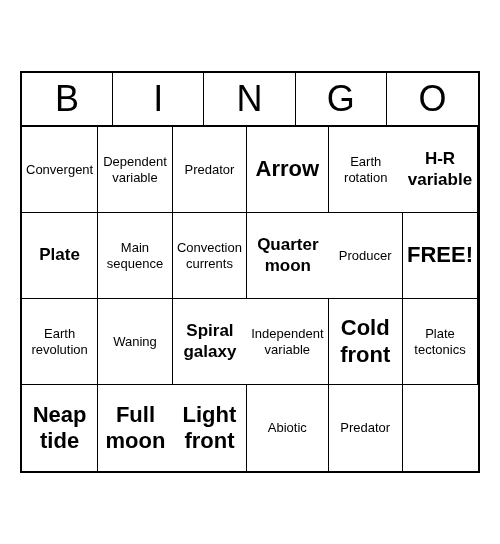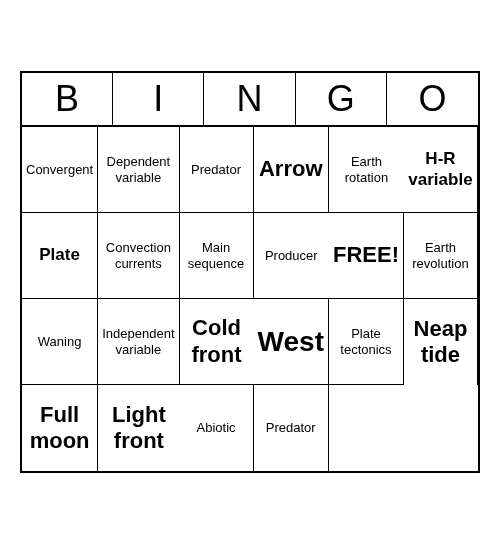--- a/index.html
+++ b/index.html
@@ -96,45 +96,48 @@
       <div class="bingo-cell">
         <span class="cell-text">Earth rotation</span>
       </div>
       <div class="bingo-cell">
         <span class="cell-text medium">H-R variable</span>
       </div>
       <div class="bingo-cell">
         <span class="cell-text medium">Plate</span>
       </div>
       <div class="bingo-cell">
+        <span class="cell-text">Main sequence</span>
+      </div>
+      <div class="bingo-cell">
         <span class="cell-text">Convection currents</span>
       </div>
       <div class="bingo-cell">
-        <span class="cell-text">Main sequence</span>
+        <span class="cell-text medium">Quarter moon</span>
       </div>
       <div class="bingo-cell">
         <span class="cell-text">Producer</span>
       </div>
       <div class="bingo-cell">
         <span class="cell-text large">FREE!</span>
       </div>
       <div class="bingo-cell">
         <span class="cell-text">Earth revolution</span>
       </div>
       <div class="bingo-cell">
         <span class="cell-text">Waning</span>
       </div>
       <div class="bingo-cell">
+        <span class="cell-text medium">Spiral galaxy</span>
+      </div>
+      <div class="bingo-cell">
         <span class="cell-text">Independent variable</span>
       </div>
       <div class="bingo-cell">
         <span class="cell-text large">Cold front</span>
-      </div>
-      <div class="bingo-cell">
-        <span class="cell-text xlarge">West</span>
       </div>
       <div class="bingo-cell">
         <span class="cell-text">Plate tectonics</span>
       </div>
       <div class="bingo-cell">
         <span class="cell-text large">Neap tide</span>
       </div>
       <div class="bingo-cell">
         <span class="cell-text large">Full moon</span>
       </div>

